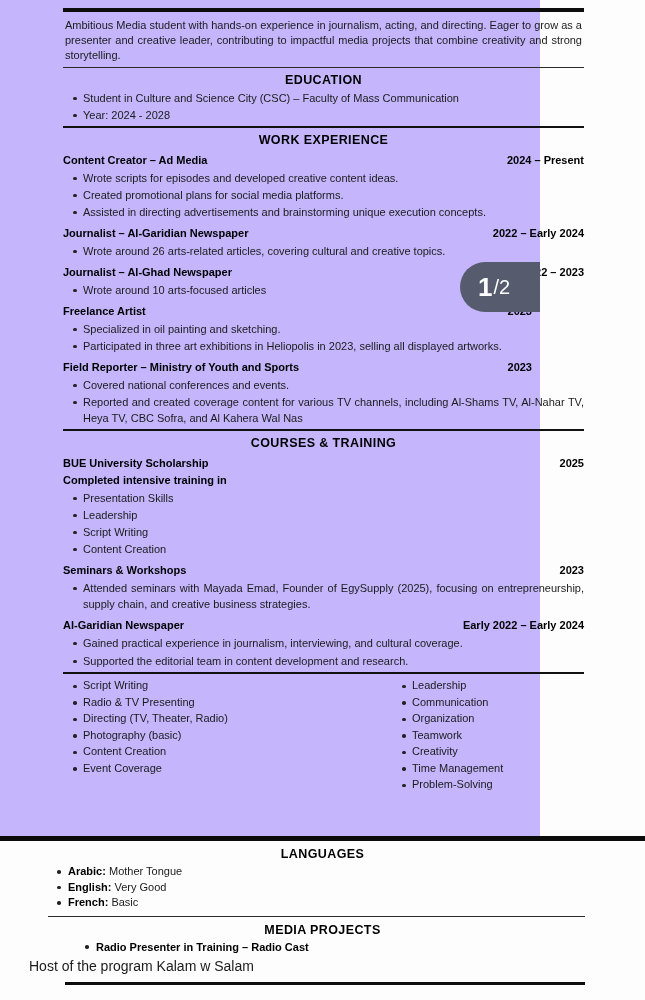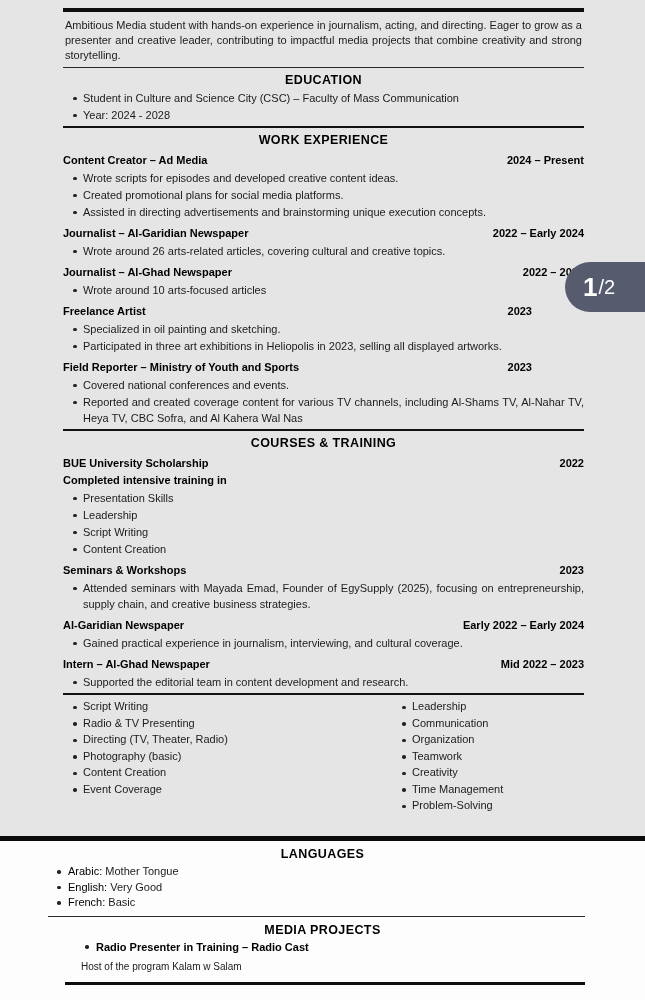--- a/index.html
+++ b/index.html
@@ -1,18 +1,18 @@
 <!DOCTYPE html>
 <html><head>
 <meta charset="utf-8">
 <style>
   * { margin:0; padding:0; box-sizing:border-box; }
   html,body { width:645px; height:1000px; background:#fdfdfd; overflow:hidden;
     font-family:"Liberation Sans", sans-serif; color:#1b1b1b; }
-  .canvas { position:relative; width:645px; height:1000px; background:#e5e5e5; }
+  .canvas { position:relative; width:540px; height:1000px; background:#c4b5fd; }
 
   
   .page1 { position:absolute; top:8px; left:63px; width:521px; }
   .rule-top { height:4px; background:#0d0d0d; }
   .rule-thin { height:1px; background:#2a2a2a; margin:4px 0 0 0; }
   .rule-med { height:2px; background:#111; margin:3px 0 0 0; }
 
   .summary { font-size:11px; line-height:15px; text-align:justify; margin:6px 2px 4px 2px; }
 
   h2.sec { font-size:12.5px; font-weight:bold; text-align:center; letter-spacing:.4px;
@@ -36,27 +36,27 @@
 
   
   
   .page2 { position:absolute; top:836px; left:0; width:645px; height:164px; background:#fdfdfd; }
   .rule-top2 { height:5px; background:#0b0b0b; }
   .page2 h2.sec { margin:6px 0 3px 0; }
   ul.langlist { list-style:none; margin:2px 0 2px 0; padding-left:55px; }
   ul.langlist li { position:relative; font-size:11px; line-height:15.5px; padding-left:13px; }
   ul.langlist li::before { content:""; position:absolute; left:2px; top:6px; width:3.5px; height:3.5px;
     border-radius:50%; background:#222; }
-  ul.langlist b { font-weight:normal; color:#000; }
+  ul.langlist b { font-weight:bold; color:#000; }
   .rule-thin2 { height:1px; background:#2a2a2a; margin:5px 60px 0 48px; }
   ul.mplist { list-style:none; margin:3px 0 0 0; padding-left:83px; }
   ul.mplist li { position:relative; font-size:11px; font-weight:bold; line-height:15px; padding-left:13px; color:#000; }
   ul.mplist li::before { content:""; position:absolute; left:2px; top:5.5px; width:3.5px; height:3.5px;
     border-radius:50%; background:#222; }
-  .mp-sub { font-size:10px; line-height:15px; margin:4px 0 0 81px; }
+  .mp-sub { font-size:14px; line-height:15px; margin:4px 0 0 29px; }
   .rule-bottom { height:3px; background:#0d0d0d; margin:8px 60px 0 65px; }
 
   
   .page-badge { position:absolute; top:262px; right:0; width:80px; height:50px;
     border-radius:25px 0 0 25px; display:flex; align-items:center; justify-content:center;
     padding-right:12px; color:#fff; }
   .page-badge .cur { font-size:26px; font-weight:bold; line-height:1; }
   .page-badge .sep { font-size:20px; font-weight:300; line-height:1; margin-left:1px; }
   .page-badge .tot { font-size:20px; font-weight:300; line-height:1; }
 </style>
@@ -134,21 +134,21 @@
       </ul>
     </div>
 
     <div class="rule-med"></div>
 
     <h2 class="sec">COURSES &amp; TRAINING</h2>
 
     <div class="entry">
       <div class="entry-head">
         <span>BUE University Scholarship</span>
-        <span class="date">2022</span>
+        <span class="date">2025</span>
       </div>
       <div class="subhead">Completed intensive training in</div>
       <ul class="blist indent">
         <li>Presentation Skills</li>
         <li>Leadership</li>
         <li>Script Writing</li>
         <li>Content Creation</li>
       </ul>
     </div>
 
@@ -166,24 +166,20 @@
       <div class="entry-head">
         <span>Al-Garidian Newspaper</span>
         <span class="date">Early 2022 – Early 2024</span>
       </div>
       <ul class="blist indent">
         <li>Gained practical experience in journalism, interviewing, and cultural coverage.</li>
       </ul>
     </div>
 
     <div class="entry">
-      <div class="entry-head">
-        <span>Intern – Al-Ghad Newspaper</span>
-        <span class="date">Mid 2022 – 2023</span>
-      </div>
       <ul class="blist indent">
         <li>Supported the editorial team in content development and research.</li>
       </ul>
     </div>
 
     <div class="rule-med"></div>
 
     <div class="skills-grid">
       <ul class="blist indent">
         <li>Script Writing</li>

